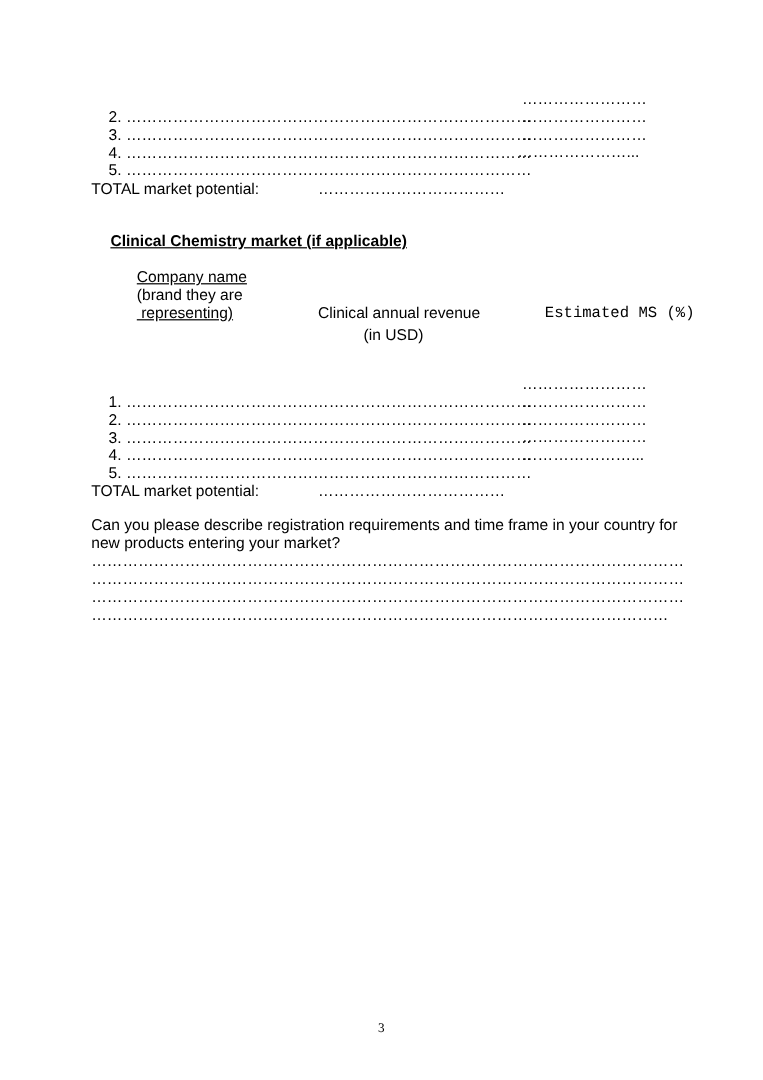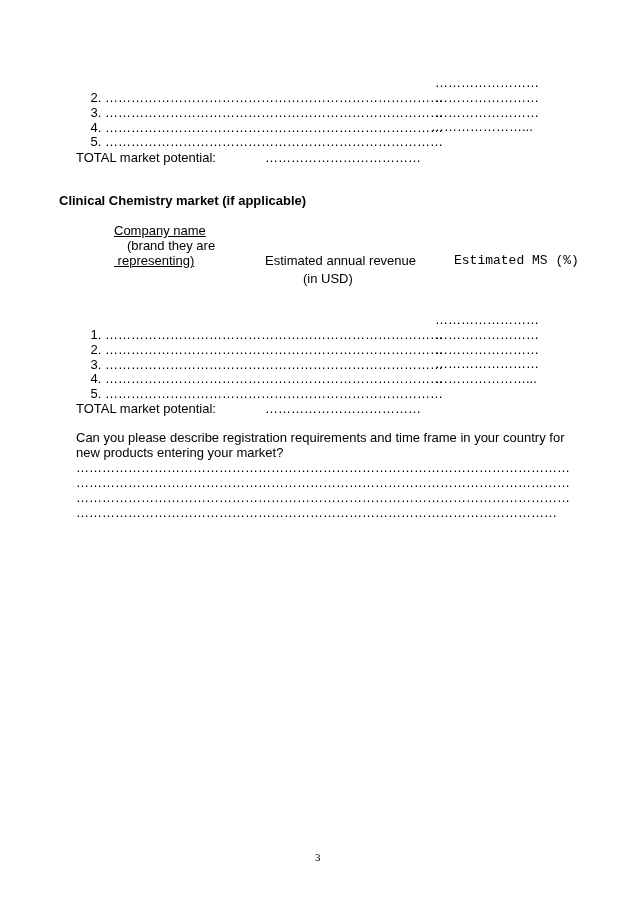--- a/index.html
+++ b/index.html
@@ -30,26 +30,26 @@
 
   <div class="abs" style="left:76px;top:120px;">
     <span>5.</span> <span>……………………………………………………………………</span>
   </div>
   <div class="abs" style="left:431px;top:120px;">…………………...</div>
 </div>
 
 <div class="abs" style="left:76px;top:151px;">TOTAL market potential:</div>
 <div class="abs" style="left:265px;top:151px;">………………………………</div>
 
-<div class="abs bold" style="left:59px;top:194px;">Clinical Chemistry market (if applicable)</div>
+<div class="abs bold" style="left:92px;top:194px;text-decoration:underline;">Clinical Chemistry market (if applicable)</div>
 
 <div class="abs" style="left:114px;top:224px;text-decoration:underline;">Company name</div>
-<div class="abs" style="left:114px;top:239px;margin-left:13px;">(brand they are</div>
+<div class="abs" style="left:114px;top:239px;">(brand they are</div>
 <div class="abs" style="left:114px;top:254px;text-decoration:underline;"> representing)</div>
-<div class="abs" style="left:265px;top:254px;">Estimated annual revenue</div>
+<div class="abs" style="left:265px;top:254px;">Clinical annual revenue</div>
 <div class="abs" style="left:303px;top:272px;">(in USD)</div>
 <div class="abs" style="left:454px;top:254px;font-family:Liberation Mono, monospace;">Estimated MS (%)</div>
 
 <div>
   <div class="abs" style="left:76px;top:313px;">
     <span>1.</span> <span>……………………………………………………………………</span>
   </div>
   <div class="abs" style="left:435px;top:313px;">……………………</div>
 
   <div class="abs" style="left:76px;top:328px;">

